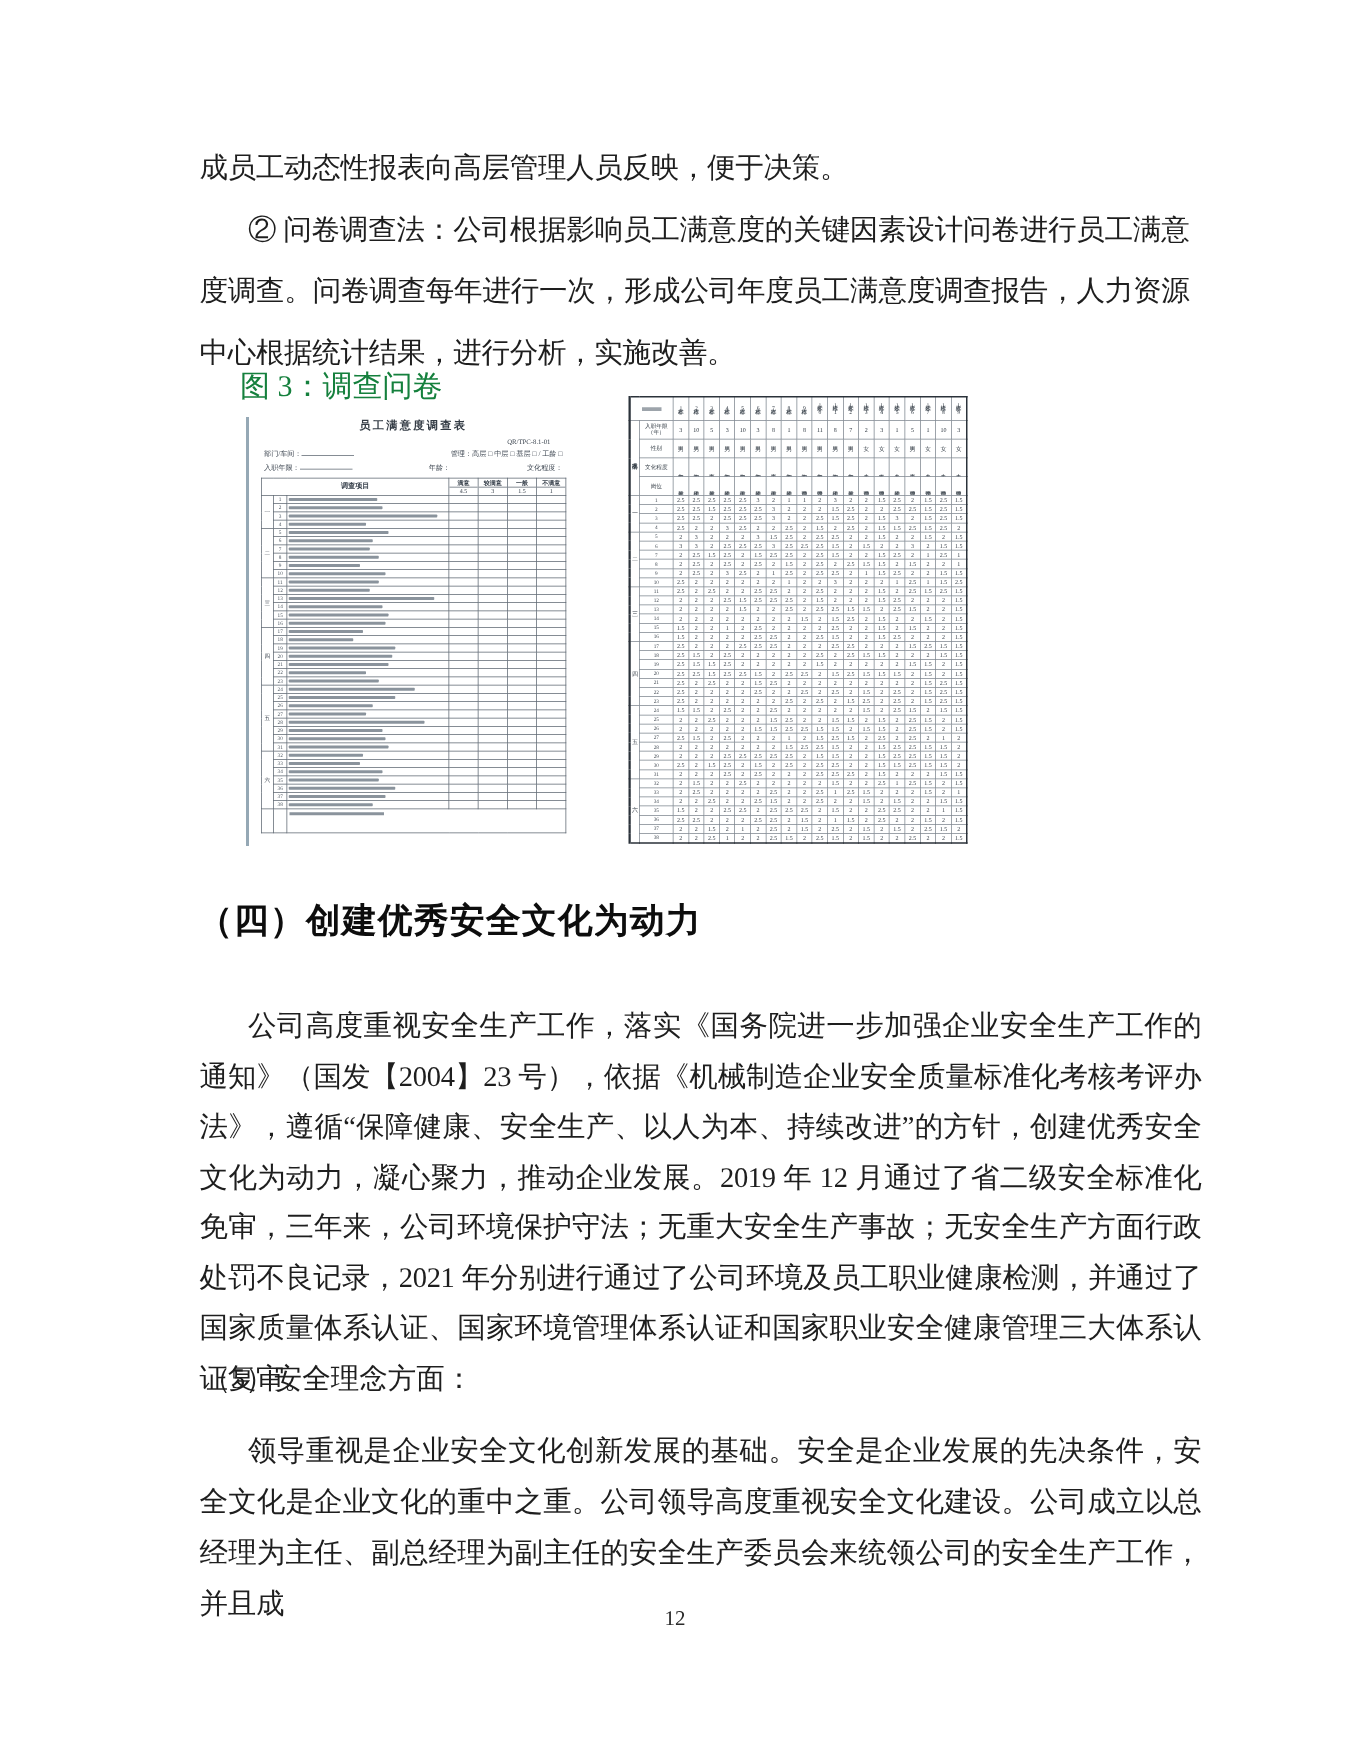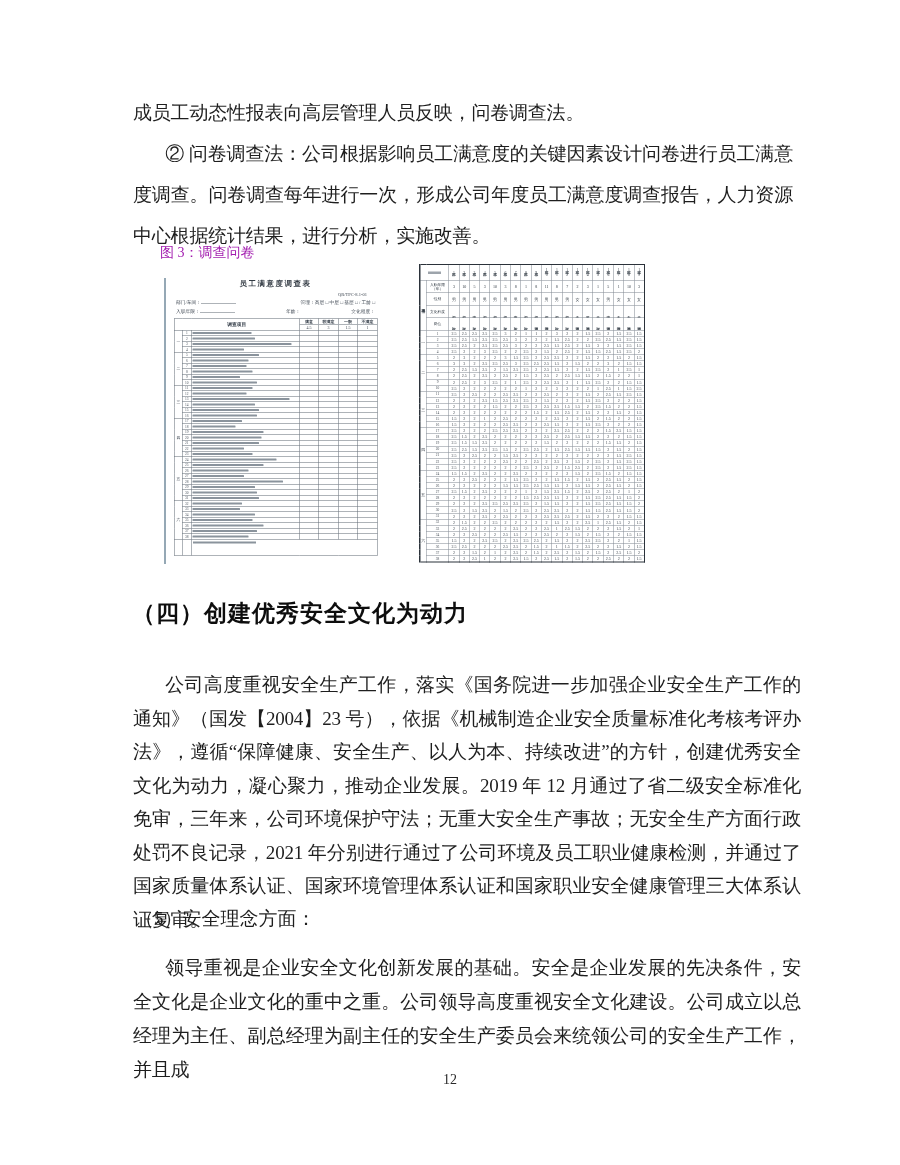--- a/index.html
+++ b/index.html
@@ -7,21 +7,21 @@
     width:900px;height:1165px;position:relative;background:#fff;
     font-family:"Liberation Serif","DejaVu Serif",serif;color:#1e1e1e;
     overflow:hidden;
   }
   .abs{position:absolute;}
   .body-text{font-size:19px;text-align:justify;margin:0;letter-spacing:-0.2px;}
   #blockA{left:133px;top:92px;width:660px;line-height:41px;}
   #blockB{left:133px;top:668px;width:668px;line-height:33.5px;}
   #blockC{left:133px;top:941px;width:668px;line-height:34px;margin-top:10px;}
   .indent{text-indent:1.7em;}
-  #caption{left:160px;top:244px;font-size:14px;color:#a21caf;}
+  #caption{left:160px;top:244px;font-size:20px;color:#15803d;}
   #sub1{left:135px;top:906px;font-size:19px;color:#1e1e1e;}
   #heading{left:132px;top:598px;font-family:"Liberation Sans","DejaVu Sans",sans-serif;
     font-weight:700;font-size:23px;letter-spacing:1px;color:#0d0d0d;margin:0;}
   #pageno{left:0;top:1072px;width:900px;text-align:center;font-size:14px;color:#2a2a2a;}
 
   
   #figure{left:0;top:266px;width:900px;height:328px;}
   .fig-wrap{position:absolute;filter:blur(0.45px);}
   #form-wrap{left:164px;top:6px;width:218px;height:300px;}
   #form-inner{width:436px;height:590px;transform:scale(.5);transform-origin:0 0;color:#3a434e;position:relative;}
@@ -55,21 +55,21 @@
   .s tr.info{height:25px;}
   .s td.lbl{font-size:7.5px;line-height:8px;}
   .s tr.sc{height:12.2px;font-size:7.5px;color:#3d454e;}
   .s td.num{font-size:7px;color:#454d56;}
   .s td.side{font-size:8px;}
 </style>
 </head>
 <body>
 
 <div class="abs" id="blockA">
-  <p class="body-text">成员工动态性报表向高层管理人员反映，问卷调查法。</p>
+  <p class="body-text">成员工动态性报表向高层管理人员反映，便于决策。</p>
   <p class="body-text indent">② 问卷调查法：公司根据影响员工满意度的关键因素设计问卷进行员工满意度调查。问卷调查每年进行一次，形成公司年度员工满意度调查报告，人力资源中心根据统计结果，进行分析，实施改善。</p>
 </div>
 
 <div class="abs" id="caption">图 3：调查问卷</div>
 
 <div class="abs" id="figure">
 
   <div class="fig-wrap" id="form-wrap">
     <div id="form-inner">
       <div class="scan-line"></div>

